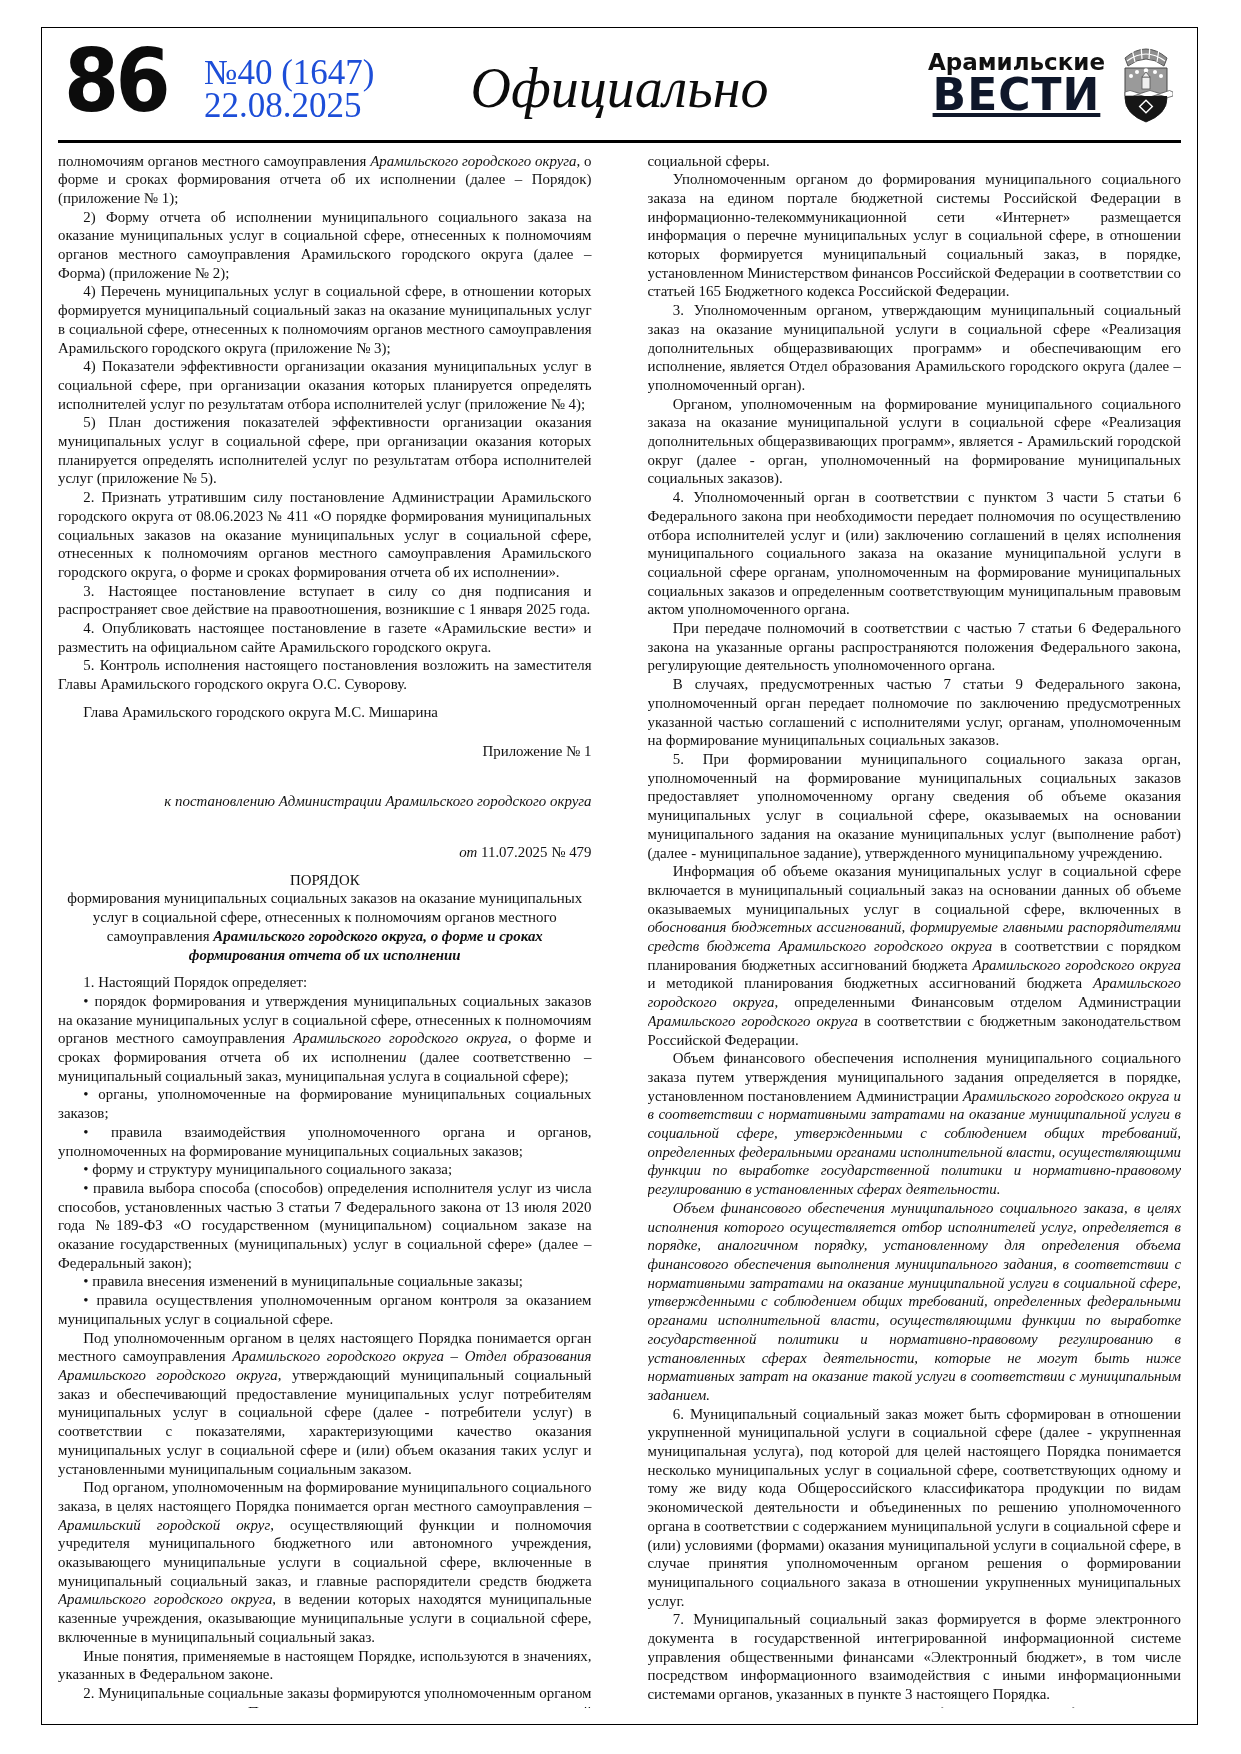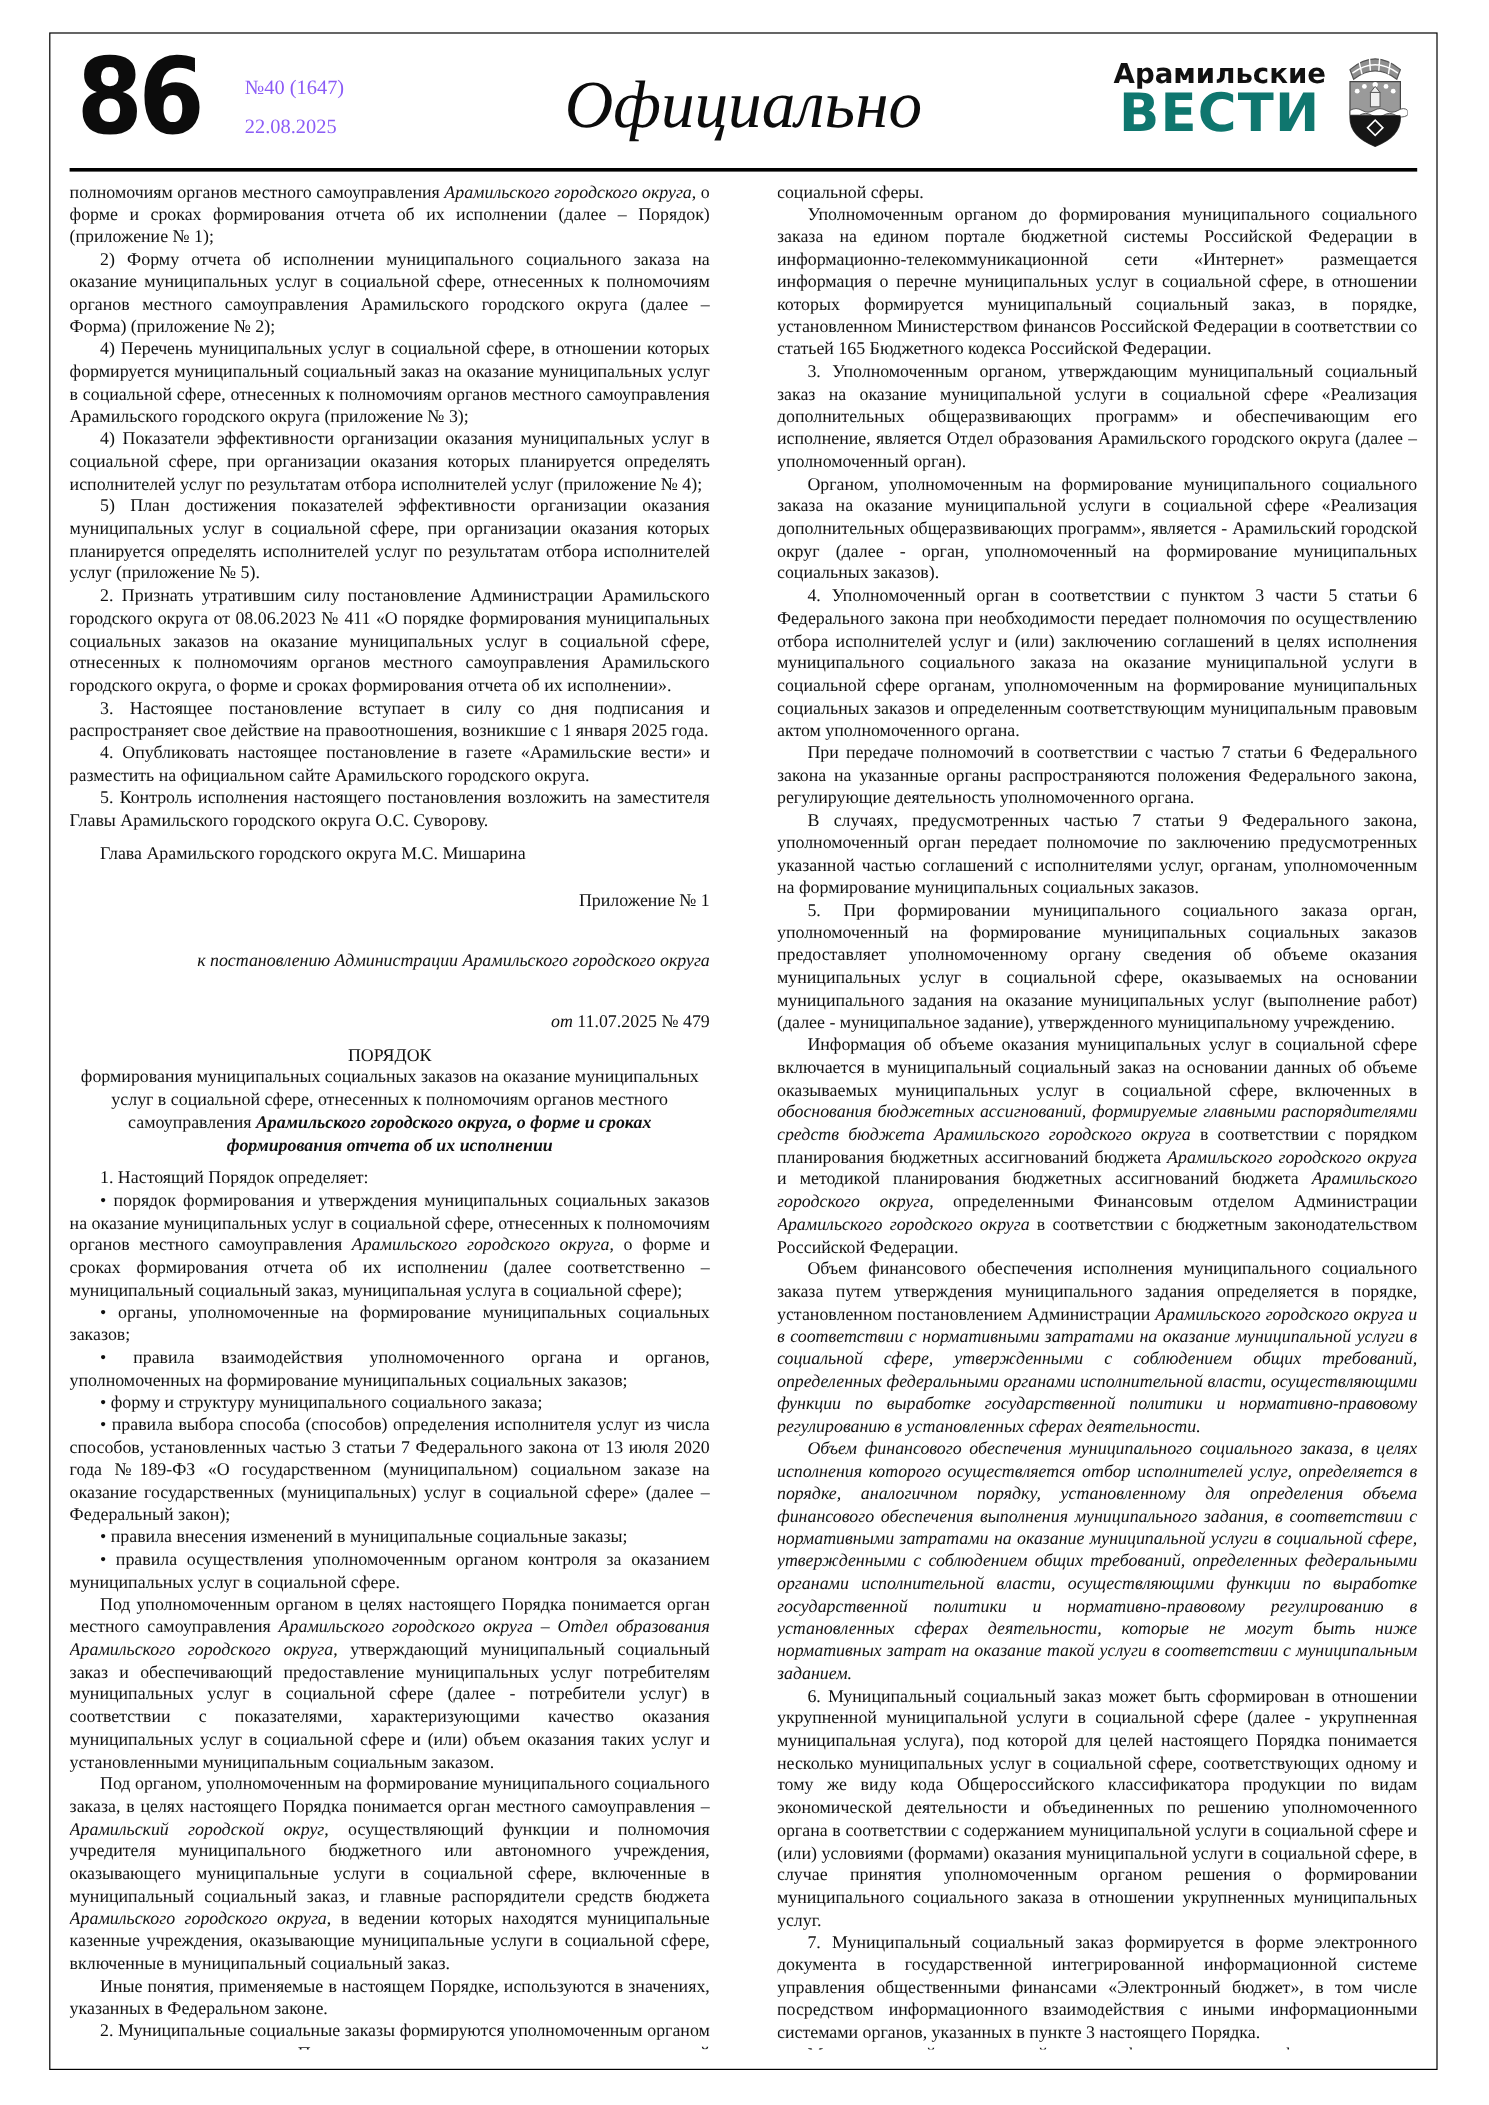--- a/index.html
+++ b/index.html
@@ -1,21 +1,21 @@
 <!DOCTYPE html>
 <html><head>
 <meta charset="utf-8">
 <style>
   html,body{margin:0;padding:0;background:#ffffff;}
   body{width:1241px;height:1754px;position:relative;font-family:"Liberation Serif","DejaVu Serif",serif;color:#111;}
   .frame{position:absolute;left:41px;top:27px;width:1157px;height:1698px;border:1.5px solid #000;box-sizing:border-box;background:#fff;padding:0 16px;}
   
   .hdr{position:relative;height:110px;}
   .pgnum{position:absolute;left:6px;top:6px;font-family:"DejaVu Sans","Liberation Sans",sans-serif;font-weight:bold;font-size:88px;line-height:94px;letter-spacing:-4px;transform:scaleX(.9);transform-origin:left top;color:#0c0c0c;}
-  .issue{position:absolute;left:146px;top:28px;font-size:17px;line-height:33px;color:#8b5cf6;}
+  .issue{position:absolute;left:146px;top:28px;font-size:35px;line-height:33px;color:#1d4ed8;}
   .sect{position:absolute;left:0;right:0;top:30px;text-align:center;font-size:56px;line-height:60px;font-style:italic;color:#0c0c0c;}
   .mast{position:absolute;right:76px;top:22px;text-align:center;font-family:"DejaVu Sans","Liberation Sans",sans-serif;}
   .mast .m-top{font-weight:bold;font-size:23px;line-height:24px;color:#111;}
   .mast .m-bot{font-weight:bold;font-size:44px;line-height:42px;letter-spacing:1px;color:#7c7c7c;}
   .crest{position:absolute;right:8px;top:12px;}
   .rule{height:2.5px;background:#000;margin-top:2px;}
   
   .cols{display:flex;gap:56px;padding-top:9px;}
   .col{width:534px;height:1556px;overflow:hidden;font-size:14.9px;line-height:18.7px;text-align:justify;}
   .par{margin:0;text-align:justify;text-indent:1.7em;}
@@ -34,21 +34,21 @@
 
   <div class="hdr">
     <div class="pgnum">86</div>
     <div class="issue">
       <div>№40 (1647)</div>
       <div>22.08.2025</div>
     </div>
     <div class="sect">Официально</div>
     <div class="mast">
       <div class="m-top">Арамильские</div>
-      <div class="m-bot" style="color: #0f766e;">ВЕСТИ</div>
+      <div class="m-bot" style="color: #0f172a; text-decoration: underline;">ВЕСТИ</div>
     </div>
     <svg class="crest" width="54" height="84" viewBox="0 0 54 84">
 
       <path d="M6 18 Q27 0 48 18 L45 26 Q27 12 9 26 Z" fill="#8f8f8f" stroke="#555" stroke-width="1"></path>
       <path d="M13 9 L16 22 M22 5 L23 19 M31 5 L30 19 M40 9 L38 22 M8 21 Q27 7 46 21" stroke="#fff" stroke-width="1.2" fill="none"></path>
 
       <path d="M6 28 h42 v30 q0 16 -21 24 q-21 -8 -21 -24 Z" fill="#9a9a9a" stroke="#444" stroke-width="1"></path>
 
       <circle cx="12" cy="36" r="2" fill="#fff"></circle>
         <circle cx="18" cy="32" r="2" fill="#fff"></circle>

